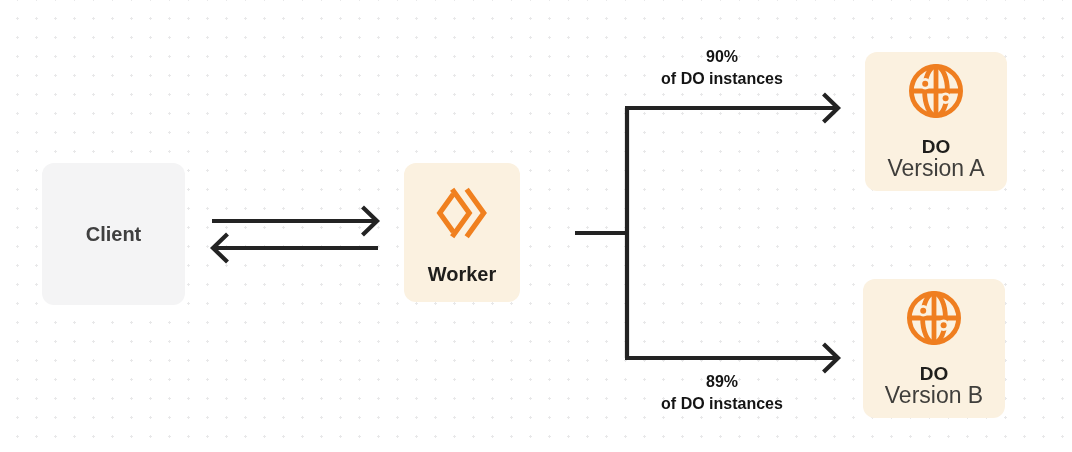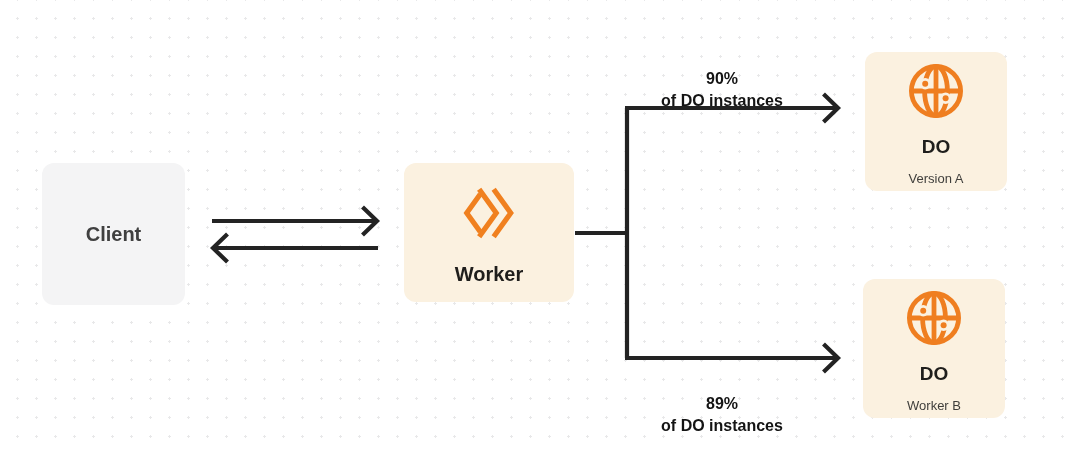--- a/index.html
+++ b/index.html
@@ -39,21 +39,21 @@
     background: #f4f4f5;
     justify-content: center;
   }
   .node--client .node-label {
     font-size: 20px;
     font-weight: 700;
     color: #404040;
   }
   .node--worker {
     left: 404px; top: 163px;
-    width: 170px; height: 139px;
+    width: 116px; height: 139px;
     background: #fbf1e0;
   }
   .node--worker .icon-wrap { margin-top: 21px; }
   .node--worker .node-label {
     margin-top: 21px;
     font-size: 20px;
     font-weight: 700;
     color: #1f1e1c;
   }
   .node--do {
@@ -64,40 +64,39 @@
   .node--do-b { left: 863px; top: 279px; }
   .node--do .icon-wrap { margin-top: 9px; }
   .node--do .node-title {
     margin-top: 15px;
     font-size: 19px;
     font-weight: 700;
     color: #1f1e1c;
     line-height: 21px;
   }
   .node--do .node-subtitle {
-    margin-top: 11px;
-    font-size: 13px;
+    margin-top: 1px;
+    font-size: 23px;
     font-weight: 400;
     color: #3f3e3b;
     line-height: 21px;
   }
   .icon-wrap {
     display: flex;
     align-items: center;
     justify-content: center;
   }
   .edge-label {
     position: absolute;
     width: 210px;
     text-align: center;
     font-size: 16px;
     font-weight: 700;
     color: #141414;
     line-height: 22px;
-    margin-top: 22px;
   }
   .edge-label--top { left: 617px; top: 46px; }
   .edge-label--bottom { left: 617px; top: 371px; }
 </style>
 </head>
 <body>
 
 <div class="canvas">
 
   <svg class="connectors" viewBox="0 0 1072 452" xmlns="http://www.w3.org/2000/svg">
@@ -176,16 +175,16 @@
           <line x1="50" y1="9" x2="50" y2="91"></line>
           <ellipse cx="50" cy="50" rx="19" ry="41"></ellipse>
         </g>
         <circle cx="32" cy="38" r="9.5" fill="#fbf1e0"></circle>
         <circle cx="32" cy="38" r="5" fill="#ef7e20"></circle>
         <circle cx="66" cy="62" r="9.5" fill="#fbf1e0"></circle>
         <circle cx="66" cy="62" r="5" fill="#ef7e20"></circle>
       </svg>
     </span>
     <span class="node-title">DO</span>
-    <span class="node-subtitle">Worker B</span>
+    <span class="node-subtitle">Version B</span>
   </div>
 
 </div>
 
 </body></html>

